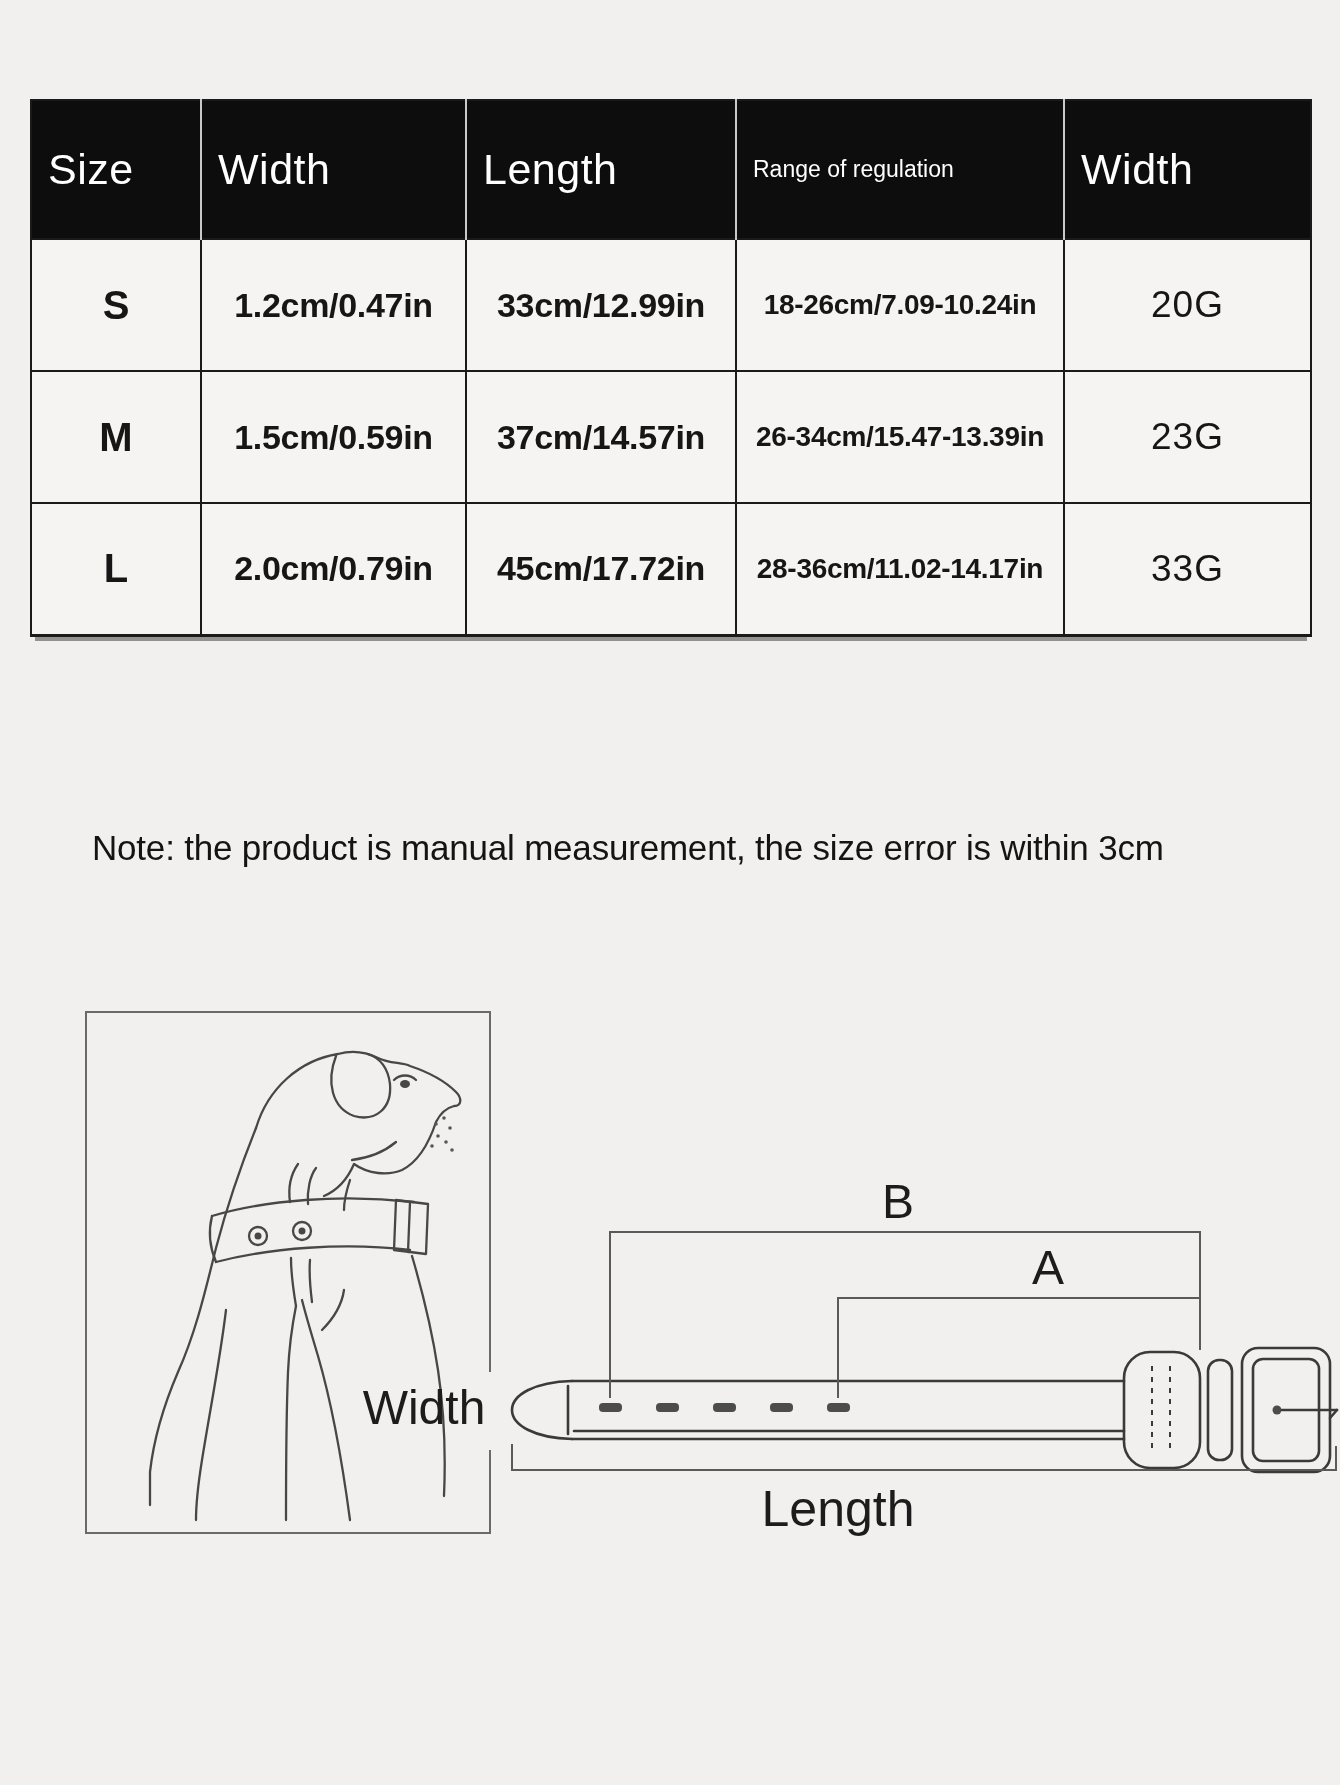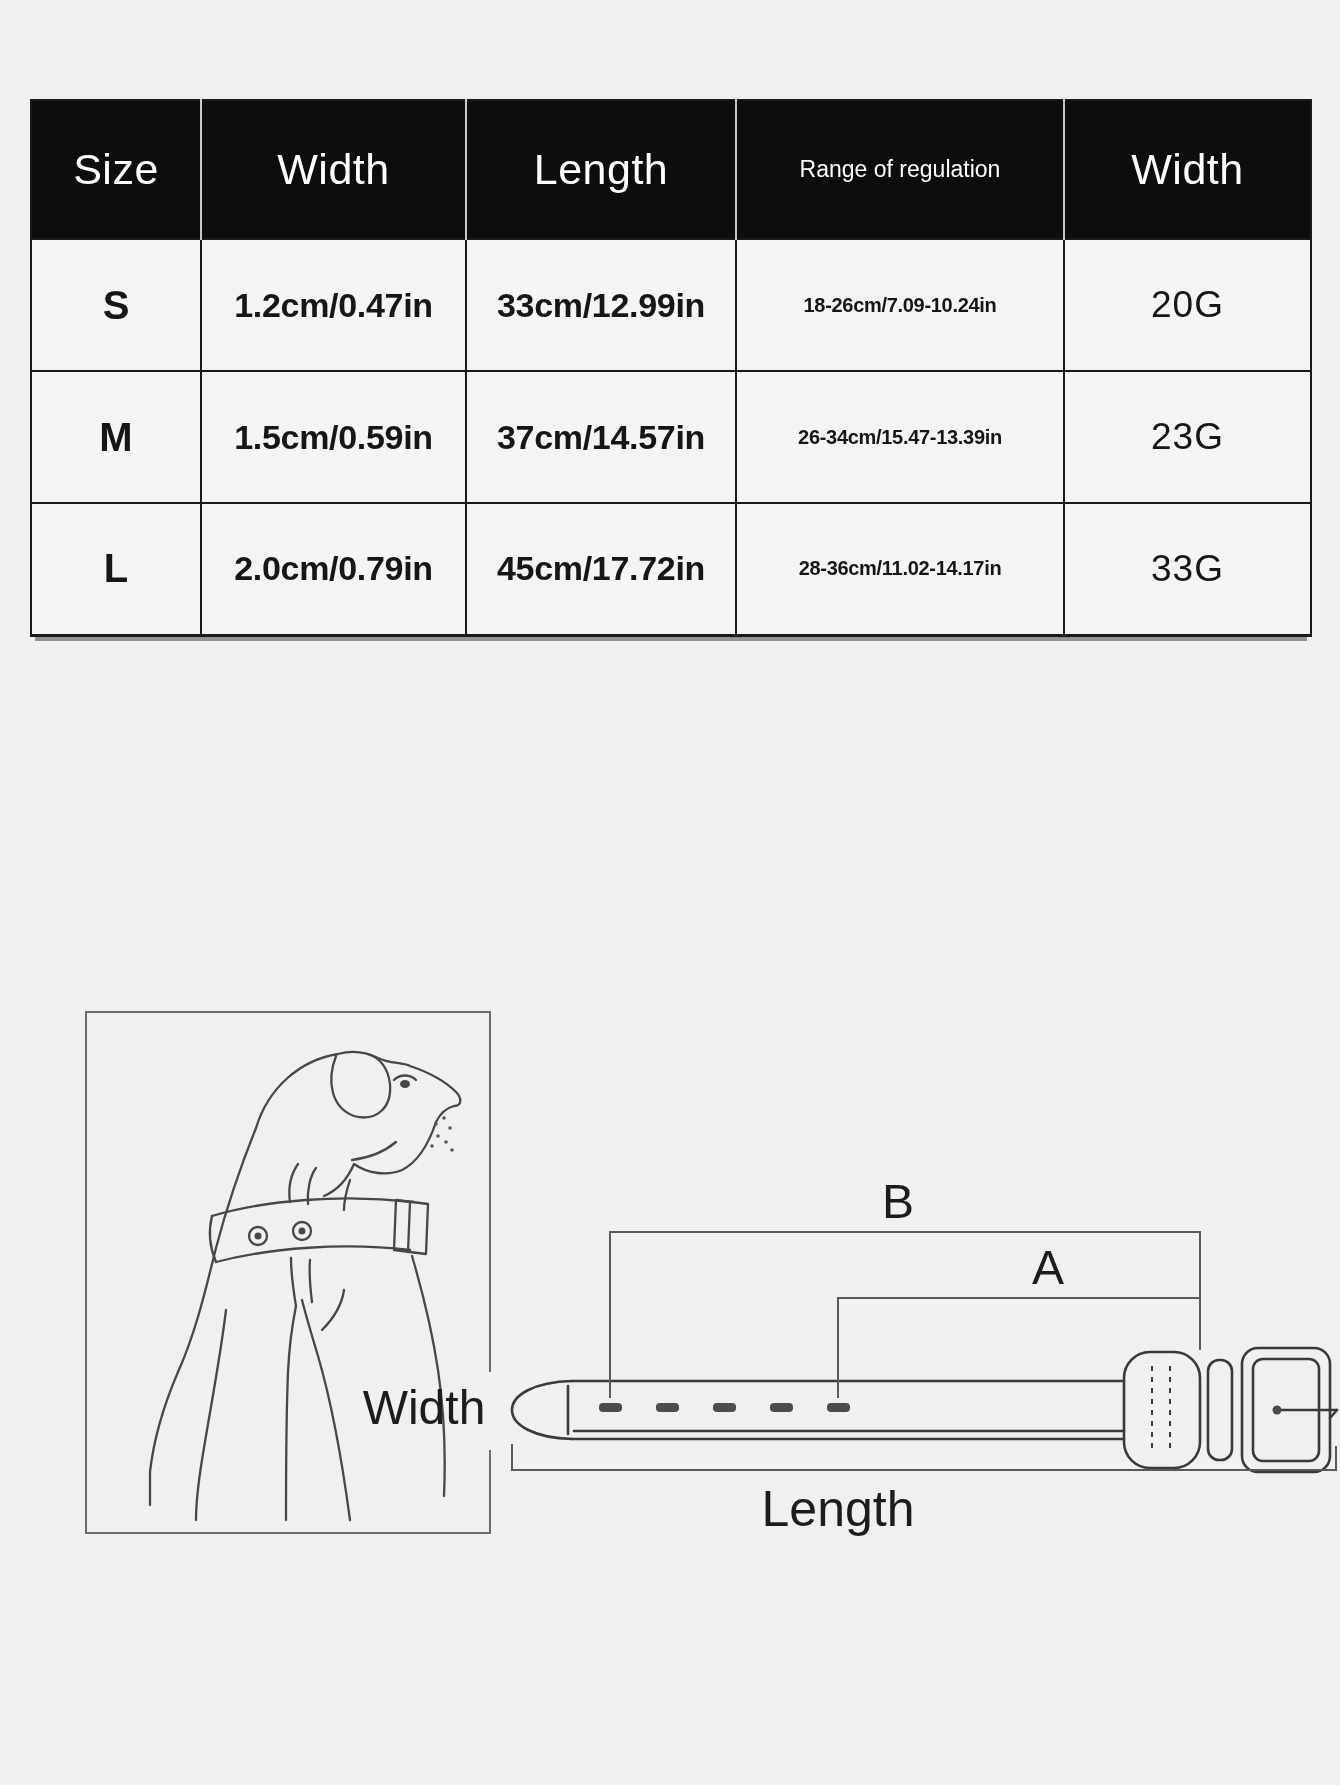--- a/index.html
+++ b/index.html
@@ -18,36 +18,36 @@
     table-layout:fixed;
     border:2px solid #1a1a1a;
     border-bottom:3px solid #1a1a1a;
     box-shadow:0 9px 0 -5px rgba(70,70,70,.55);
     background:#f6f4f2;
   }
   .size-table thead tr{height:139px;}
   .size-table tbody tr{height:132px;}
   .size-table th{
     background:#0d0d0d;color:#ffffff;
-    font-weight:400;text-align:center;vertical-align:middle;
+    font-weight:400;text-align:left;vertical-align:middle;
     border-left:2px solid #c9c9c9;
-    padding:0;
+    padding:16px;
   }
   .size-table th:first-child{border-left:none;}
   .size-table td{
     border:2px solid #1a1a1a;
     text-align:center;vertical-align:middle;
     color:#161616;background:#f6f4f2;
     padding:0;
   }
   .th-big{font-size:43px;letter-spacing:.5px;}
   .th-small{font-size:23px;}
   .c-size{font-size:40px;font-weight:700;}
   .c-width,.c-length{font-size:34px;font-weight:700;letter-spacing:-.3px;}
-  .c-range{font-size:20px;font-weight:700;letter-spacing:-.3px;}
+  .c-range{font-size:28px;font-weight:700;letter-spacing:-.3px;}
   .c-weight{font-size:37px;font-weight:400;letter-spacing:1px;}
   
   .note{
     position:absolute;left:92px;top:828px;
     font-size:35px;color:#141414;letter-spacing:-.2px;
     white-space:nowrap;
   }
   
   svg.diagram{position:absolute;left:0;top:0;}
   .sketch{stroke:#474747;fill:none;stroke-width:2.3;stroke-linecap:round;stroke-linejoin:round;}
@@ -96,20 +96,21 @@
       <tr>
         <td class="c-size">L</td>
         <td class="c-width">2.0cm/0.79in</td>
         <td class="c-length">45cm/17.72in</td>
         <td class="c-range">28-36cm/11.02-14.17in</td>
         <td class="c-weight">33G</td>
       </tr>
     </tbody>
   </table>
 
+  <div class="note">Note: the product is manual measurement, the size error is within 3cm</div>
 
   <svg class="diagram" width="1340" height="1785" viewBox="0 0 1340 1785">
 
     <g>
       <path class="frame" d="M490,1372 L490,1012 L86,1012 L86,1533 L490,1533 L490,1450"></path>
     </g>
 
     <g>
       <path class="sketch" d="M256,1128 C268,1088 300,1060 338,1054 C352,1050 366,1052 378,1058 C390,1064 402,1062 410,1066 C428,1072 446,1082 456,1092 C462,1098 462,1106 454,1106 C446,1108 440,1114 436,1122 C428,1146 418,1162 402,1170 C388,1176 368,1174 354,1164 C348,1178 338,1190 324,1196"></path>
       <path class="sketch" d="M336,1056 C326,1082 332,1108 354,1116 C376,1122 392,1108 390,1084 C388,1068 380,1058 368,1054"></path>

